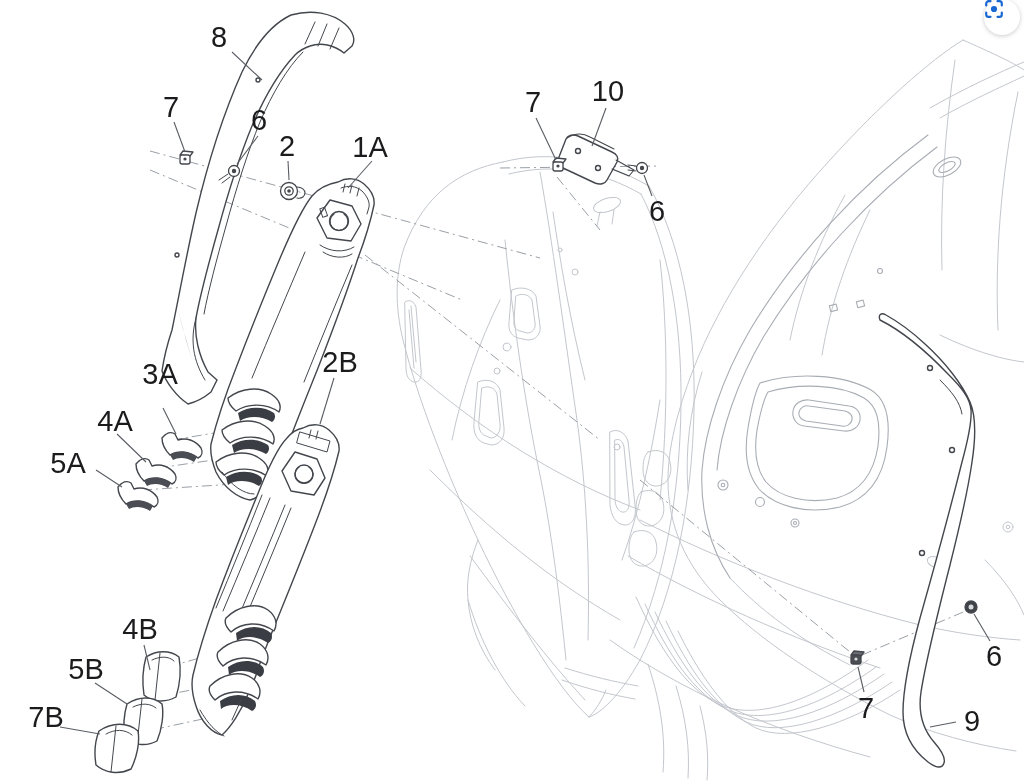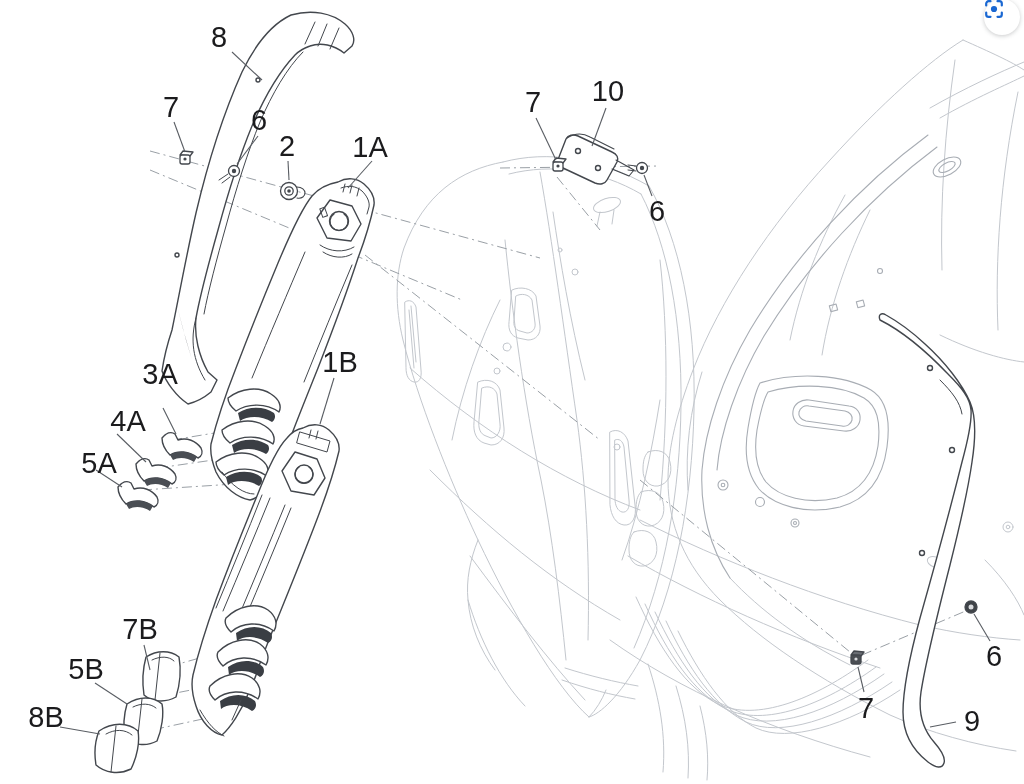--- a/index.html
+++ b/index.html
@@ -300,27 +300,27 @@
 </svg>
 
   <div class="callout" style="left:219px;top:37px">8</div>
   <div class="callout" style="left:171px;top:107px">7</div>
   <div class="callout" style="left:259px;top:120px">6</div>
   <div class="callout" style="left:287px;top:146px">2</div>
   <div class="callout" style="left:370px;top:147px">1A</div>
   <div class="callout" style="left:533px;top:102px">7</div>
   <div class="callout" style="left:608px;top:91px">10</div>
   <div class="callout" style="left:657px;top:211px">6</div>
-  <div class="callout" style="left:340px;top:362px">1B</div>
+  <div class="callout" style="left:340px;top:362px">2B</div>
   <div class="callout" style="left:160px;top:374px">3A</div>
-  <div class="callout" style="left:128px;top:421px">4A</div>
-  <div class="callout" style="left:99px;top:463px">5A</div>
-  <div class="callout" style="left:140px;top:629px">7B</div>
+  <div class="callout" style="left:115px;top:421px">4A</div>
+  <div class="callout" style="left:68px;top:463px">5A</div>
+  <div class="callout" style="left:140px;top:629px">4B</div>
   <div class="callout" style="left:86px;top:669px">5B</div>
-  <div class="callout" style="left:46px;top:717px">8B</div>
+  <div class="callout" style="left:46px;top:717px">7B</div>
   <div class="callout" style="left:866px;top:708px">7</div>
   <div class="callout" style="left:972px;top:721px">9</div>
   <div class="callout" style="left:994px;top:656px">6</div>
 
   <button class="lens-btn" aria-label="search with camera">
     <svg width="20" height="20" viewBox="0 0 20 20">
       <g stroke="var(--lens-blue)" stroke-width="2.2" fill="none" stroke-linecap="round">
         <path d="M 2.2,6.5 V 4.6 A 2.4,2.4 0 0 1 4.6,2.2 H 6.5"></path>
         <path d="M 13.5,2.2 H 15.4 A 2.4,2.4 0 0 1 17.8,4.6 V 6.5"></path>
         <path d="M 17.8,13.5 V 15.4 A 2.4,2.4 0 0 1 15.4,17.8 H 13.5"></path>

